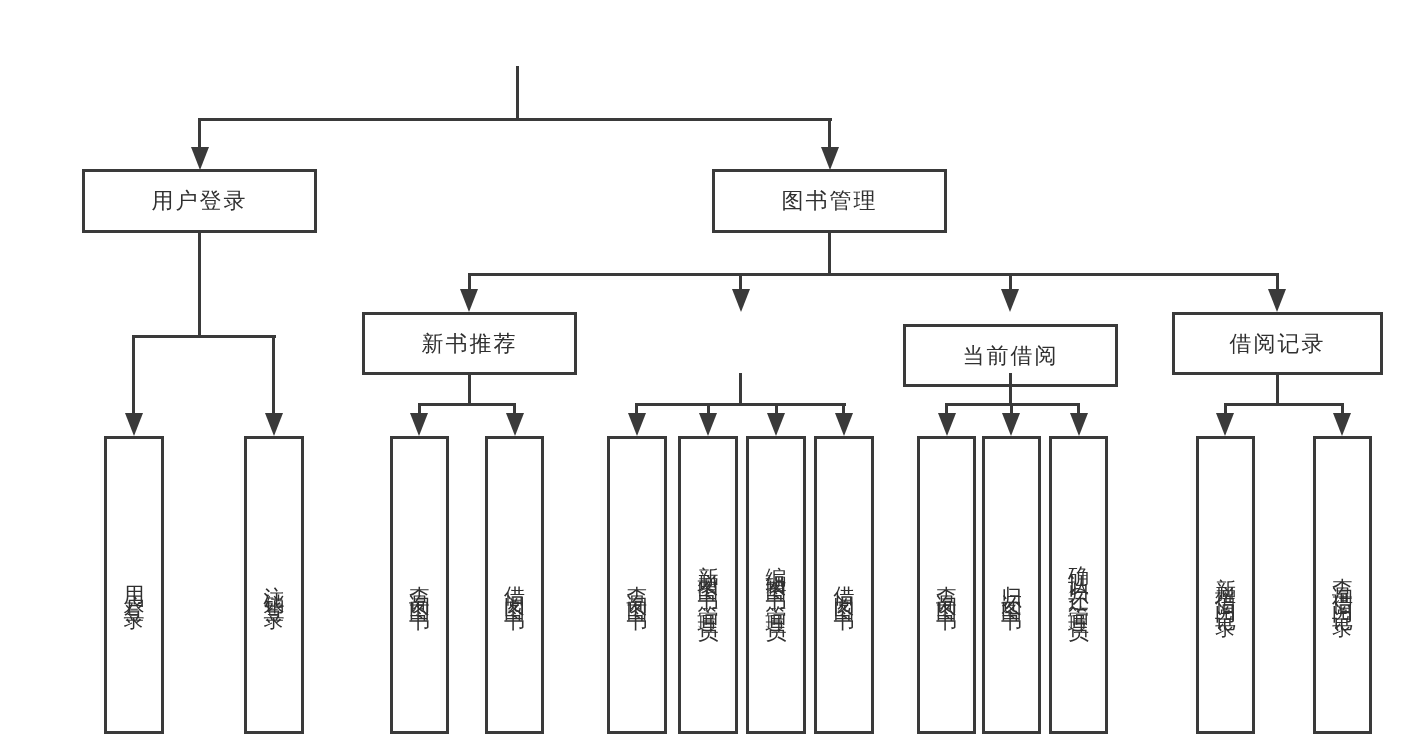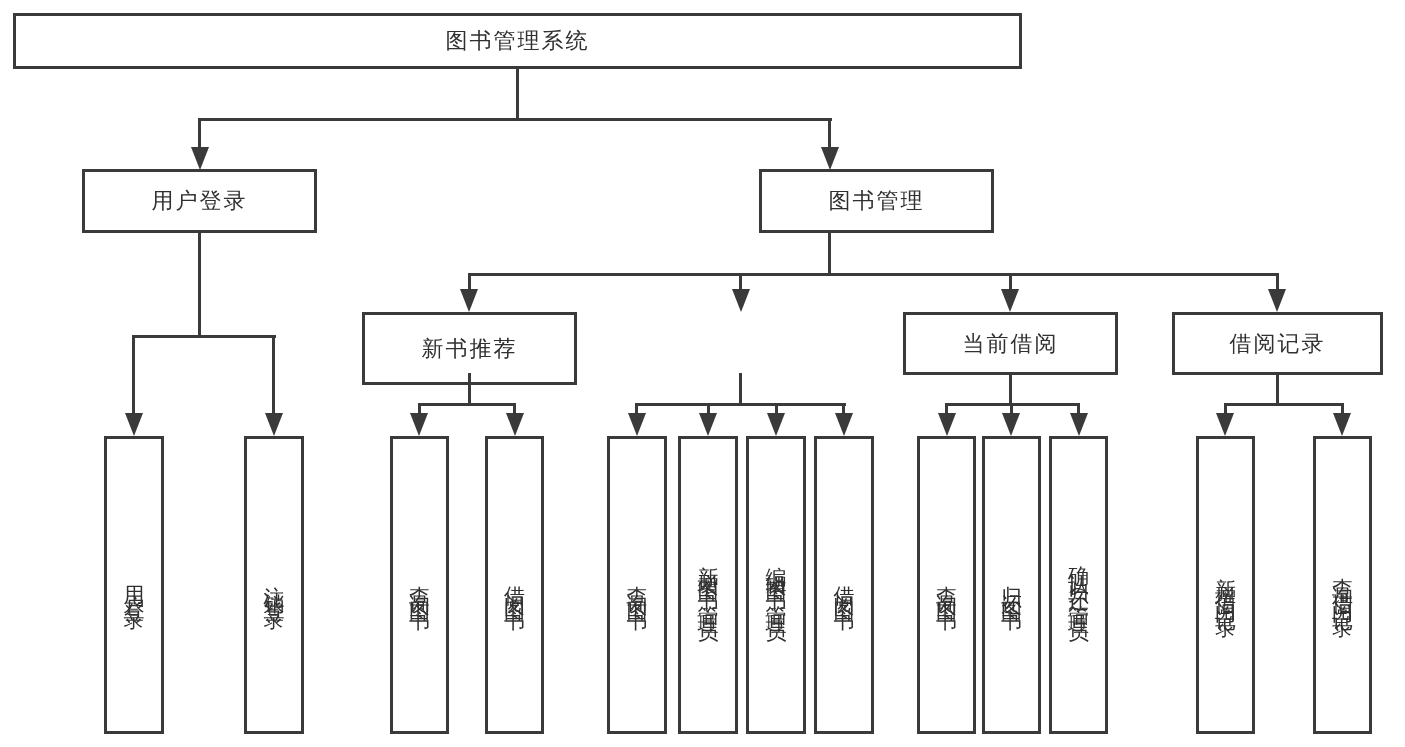--- a/index.html
+++ b/index.html
@@ -47,35 +47,32 @@
     letter-spacing: 1px;
     color: #a0a4a7;
     white-space: nowrap;
   }
 </style>
 </head>
 <body>
 
 <div class="canvas">
 
-  <div class="node" style="left:13px; top:13px; width:1009px; height:56px;">
-    <span class="h-label">图书管理系统</span>
-  </div>
 
   <div class="vline" style="left:516px; top:66px; height:52px;"></div>
   <div class="hline" style="left:198px; top:118px; width:634px;"></div>
   <div class="vline" style="left:198px; top:118px; height:32px;"></div>
   <div class="arrow" style="left:191px; top:147px;"></div>
   <div class="vline" style="left:828px; top:118px; height:32px;"></div>
   <div class="arrow" style="left:821px; top:147px;"></div>
 
   <div class="node" style="left:82px; top:169px; width:235px; height:64px;">
     <span class="h-label">用户登录</span>
   </div>
-  <div class="node" style="left:712px; top:169px; width:235px; height:64px;margin-left:47px;">
+  <div class="node" style="left:712px; top:169px; width:235px; height:64px;">
     <span class="h-label">图书管理</span>
   </div>
 
   <div class="vline" style="left:198px; top:231px; height:104px;"></div>
   <div class="hline" style="left:132px; top:335px; width:144px;"></div>
   <div class="vline" style="left:132px; top:335px; height:80px;"></div>
   <div class="arrow" style="left:125px; top:413px;"></div>
   <div class="vline" style="left:272px; top:335px; height:80px;"></div>
   <div class="arrow" style="left:265px; top:413px;"></div>
 
@@ -83,24 +80,24 @@
   <div class="hline" style="left:468px; top:273px; width:811px;"></div>
   <div class="vline" style="left:468px; top:273px; height:18px;"></div>
   <div class="arrow" style="left:460px; top:289px;"></div>
   <div class="vline" style="left:739px; top:273px; height:18px;"></div>
   <div class="arrow" style="left:732px; top:289px;"></div>
   <div class="vline" style="left:1009px; top:273px; height:18px;"></div>
   <div class="arrow" style="left:1001px; top:289px;"></div>
   <div class="vline" style="left:1276px; top:273px; height:18px;"></div>
   <div class="arrow" style="left:1268px; top:289px;"></div>
 
-  <div class="node" style="left:362px; top:312px; width:215px; height:73px;">
+  <div class="node" style="left:362px; top:312px; width:215px; height:63px;">
     <span class="h-label">新书推荐</span>
   </div>
-  <div class="node" style="left:903px; top:312px; width:215px; height:63px;">
+  <div class="node" style="left:903px; top:324px; width:215px; height:63px;">
     <span class="h-label">当前借阅</span>
   </div>
   <div class="node" style="left:1172px; top:312px; width:211px; height:63px;">
     <span class="h-label">借阅记录</span>
   </div>
 
   <div class="vline" style="left:468px; top:373px; height:33px;"></div>
   <div class="hline" style="left:418px; top:403px; width:98px;"></div>
   <div class="vline" style="left:418px; top:403px; height:12px;"></div>
   <div class="arrow" style="left:410px; top:413px;"></div>

